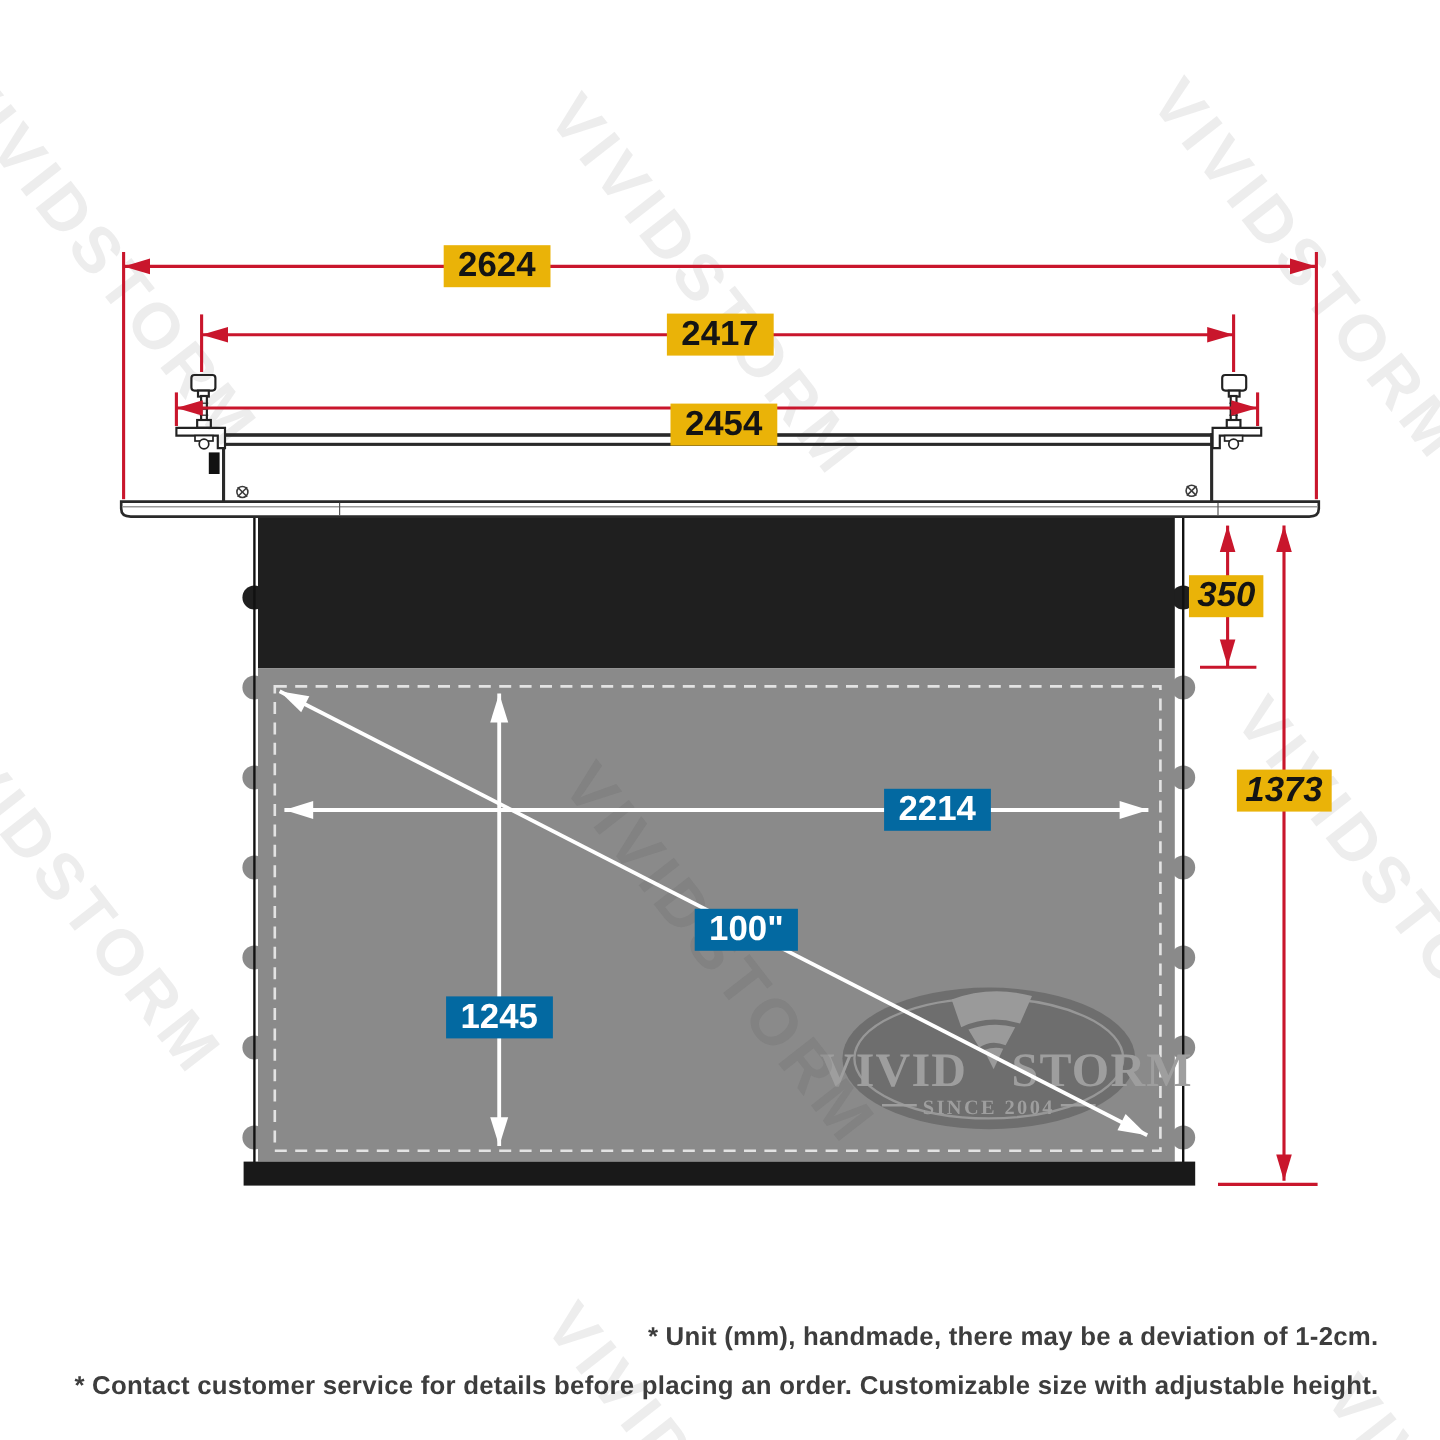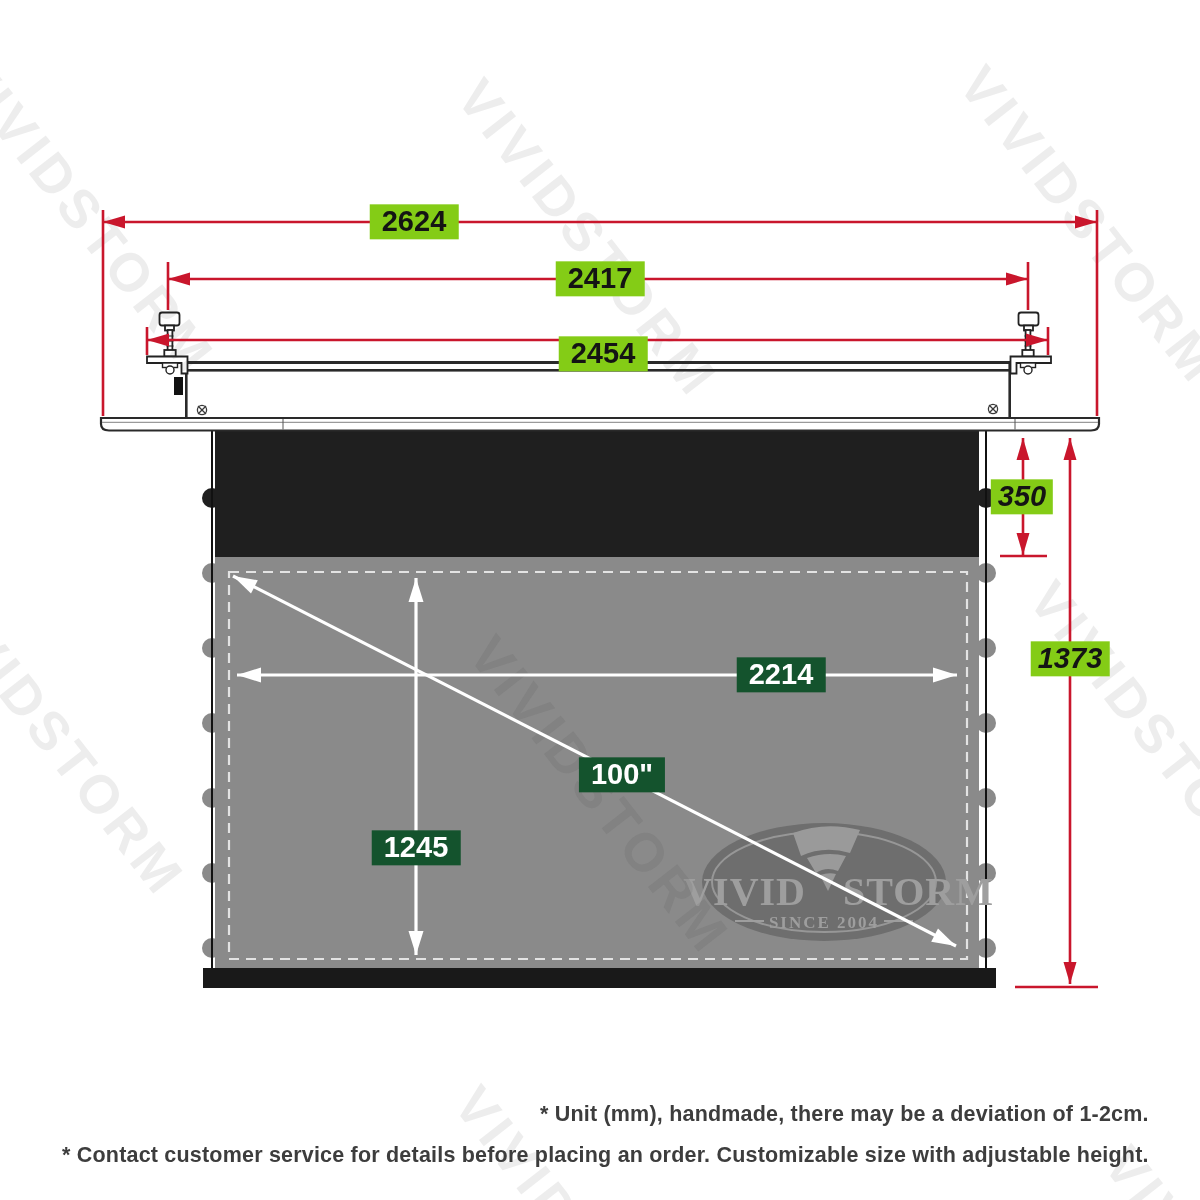--- a/index.html
+++ b/index.html
@@ -13,23 +13,23 @@
   .wm{
     position:absolute;white-space:nowrap;font-weight:700;
     font-size:54px;letter-spacing:5px;color:rgba(45,45,45,0.085);
     transform:translate(-50%,-50%) rotate(52deg);
     user-select:none;pointer-events:none;
   }
   
   .dim{
     position:absolute;transform:translate(-50%,-50%);
     font-weight:700;font-size:29px;line-height:1.15;color:#141414;
-    background:#84cc16;padding:1px 12px;white-space:nowrap;
+    background:#eab308;padding:1px 12px;white-space:nowrap;
   }
-  .dim.on-screen{background:#14532d;color:#ffffff;}
+  .dim.on-screen{background:#0369a1;color:#ffffff;}
   .dim.tight{padding:1px 7px;font-style:italic;}
   
   .notes{position:absolute;left:62px;top:1102px;color:#3d3d3d;}
   .note-line{font-size:21.5px;font-weight:600;letter-spacing:.2px;margin:0 0 16px 0;white-space:nowrap;text-align:right;}
 </style>
 </head>
 <body>
 
 <div class="stage">
 

